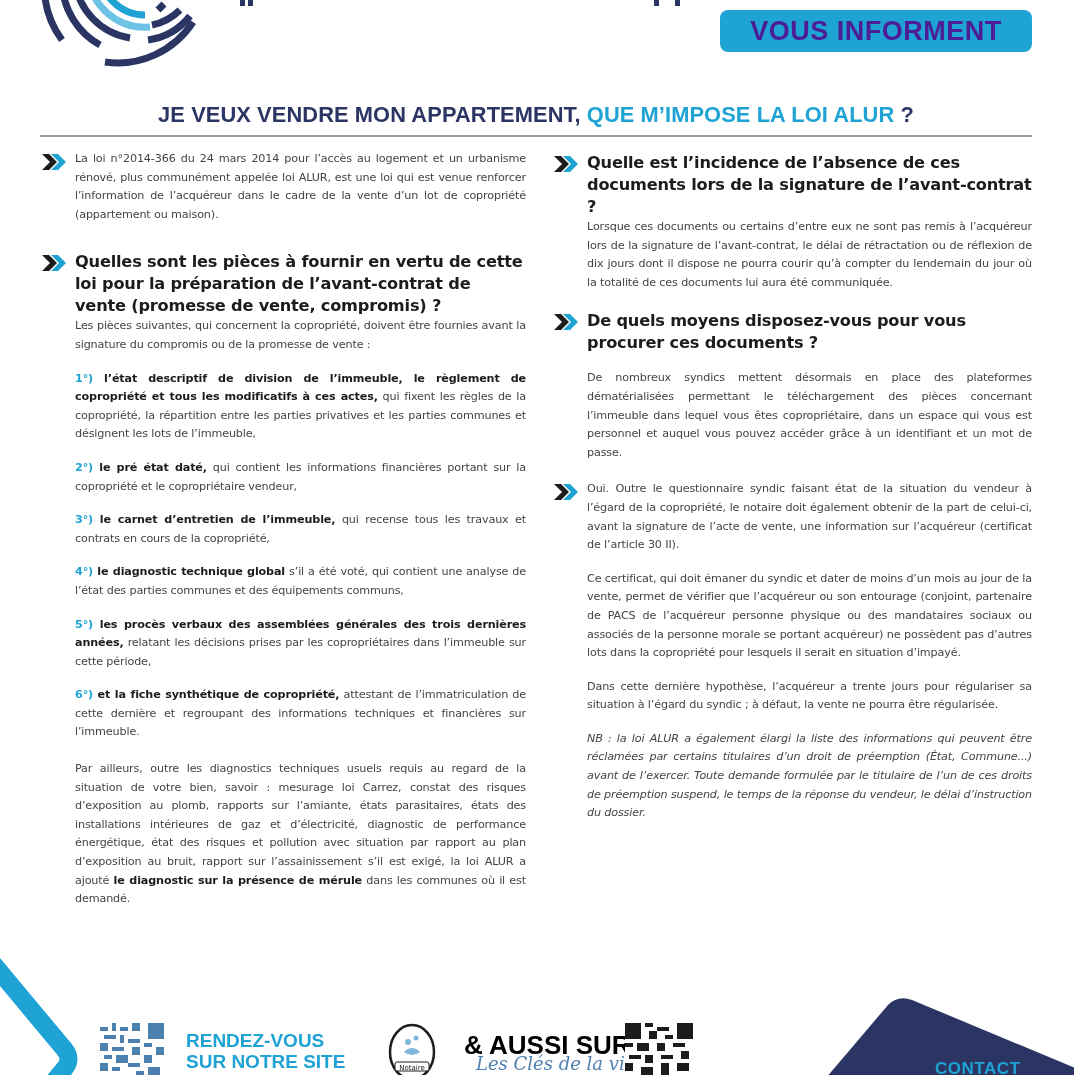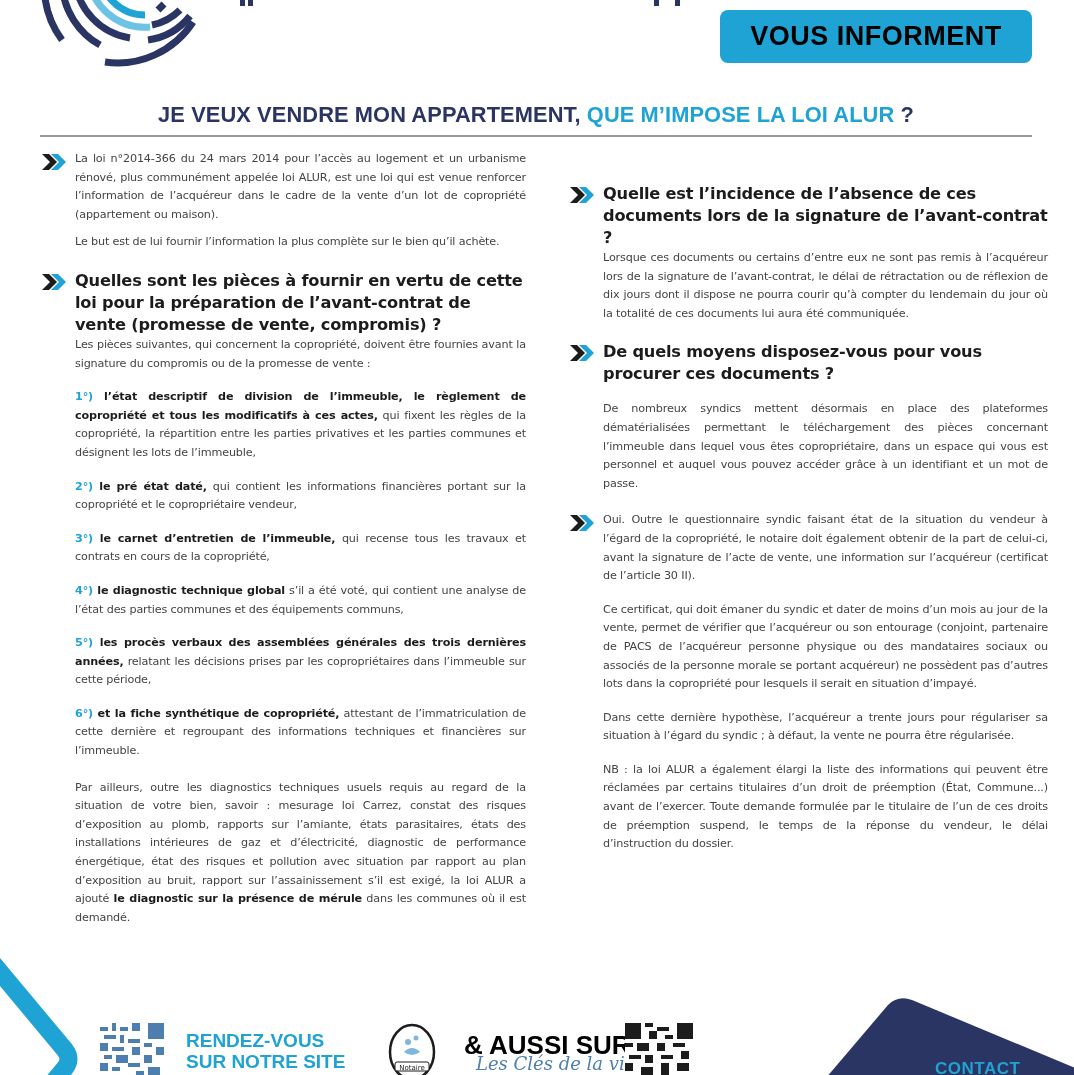--- a/index.html
+++ b/index.html
@@ -4,51 +4,51 @@
   <style>
     * { box-sizing: border-box; margin: 0; padding: 0; }
     html, body { width: 1074px; height: 1075px; overflow: hidden; background: #ffffff; }
     body { position: relative; font-family: "DejaVu Sans", sans-serif; color: #3a3a3a; }
 
     
     .logo { position: absolute; left: 40px; top: -60px; width: 170px; height: 130px; }
     .title-fragments { position: absolute; left: 240px; top: 0; width: 480px; height: 8px; }
     .frag { position: absolute; top: 0; width: 5px; height: 6px; background: #2b3563; }
     .inform-badge {
-      position: absolute; left: 720px; top: 10px; width: 312px; height: 53px;
-      background: #1ea3d4; border-radius: 8px; color: #000000;
+      position: absolute; left: 720px; top: 10px; width: 312px; height: 42px;
+      background: #1ea3d4; border-radius: 8px; color: #4c1d95;
       font-family: "Liberation Sans", sans-serif; font-weight: 700; font-size: 27px;
       letter-spacing: 0.5px; display: flex; align-items: center; justify-content: center;
     }
     .main-title {
       position: absolute; left: 40px; top: 102px; width: 992px; text-align: center;
       font-family: "Liberation Sans", sans-serif; font-weight: 700; font-size: 22.5px;
       color: #2b3563; letter-spacing: 0.1px; transform: scaleX(0.97);
     }
     .main-title .accent { color: #1ea3d4; }
     .title-rule { position: absolute; left: 40px; top: 135px; width: 992px; height: 2px; background: #9a9a9a; }
 
     
     .col { position: absolute; }
     .col-left { left: 40px; top: 150px; width: 486px; }
-    .col-right { left: 568px; top: 152px; width: 480px; margin-top: 31px; }
+    .col-right { left: 552px; top: 152px; width: 480px; }
 
     .section { position: relative; padding-left: 35px; }
     .bullet { position: absolute; left: 0; top: 2px; width: 30px; height: 20px; }
     .q {
       font-family: "DejaVu Sans", sans-serif; font-weight: 700; font-size: 16.2px;
       color: #1c1c1c; line-height: 22px; letter-spacing: -0.2px;
     }
     .p {
       font-family: "DejaVu Sans", sans-serif; font-size: 11.2px; line-height: 18.6px;
       color: #444; text-align: justify; letter-spacing: -0.15px;
     }
     .p b { color: #1c1c1c; font-weight: 700; margin-top: 12px; }
     .p .num { color: #1ea3d4; font-weight: 700; }
-    .p.italic { }
+    .p.italic { font-style: italic; }
     .gap-s { height: 9px; }
     .gap-m { height: 15px; }
     .gap-l { height: 18px; }
 
     
     .chevron-deco { position: absolute; left: -30px; top: 955px; width: 130px; height: 140px; }
     .qr { position: absolute; width: 68px; height: 52px; }
     .qr-site { left: 100px; top: 1023px; }
     .qr-cles { left: 625px; top: 1023px; }
     .footer-blue-text {
@@ -94,21 +94,20 @@
 
 <div class="col col-left">
 
   <div class="section">
     <svg class="bullet" viewBox="0 0 30 20">
         <path d="M2 2h7l8 8-8 8H2l8-8z" fill="#1c1c1c"></path>
         <path d="M11 2h7l8 8-8 8h-7l8-8z" fill="#1ea3d4"></path>
       </svg>
     <p class="p">La loi n°2014-366 du 24 mars 2014 pour l’accès au logement et un urbanisme rénové, plus communément appelée loi ALUR, est une loi qui est venue renforcer l’information de l’acquéreur dans le cadre de la vente d’un lot de copropriété (appartement ou maison).</p>
     <div class="gap-s"></div>
-    <p class="p">Le but est de lui fournir l’information la plus complète sur le bien qu’il achète.</p>
   </div>
 
   <div class="gap-l"></div>
 
   <div class="section">
     <svg class="bullet" viewBox="0 0 30 20">
         <path d="M2 2h7l8 8-8 8H2l8-8z" fill="#1c1c1c"></path>
         <path d="M11 2h7l8 8-8 8h-7l8-8z" fill="#1ea3d4"></path>
       </svg>
     <h2 class="q">Quelles sont les pièces à fournir en vertu de cette loi pour la préparation de l’avant-contrat de vente (promesse de vente, compromis) ?</h2>

